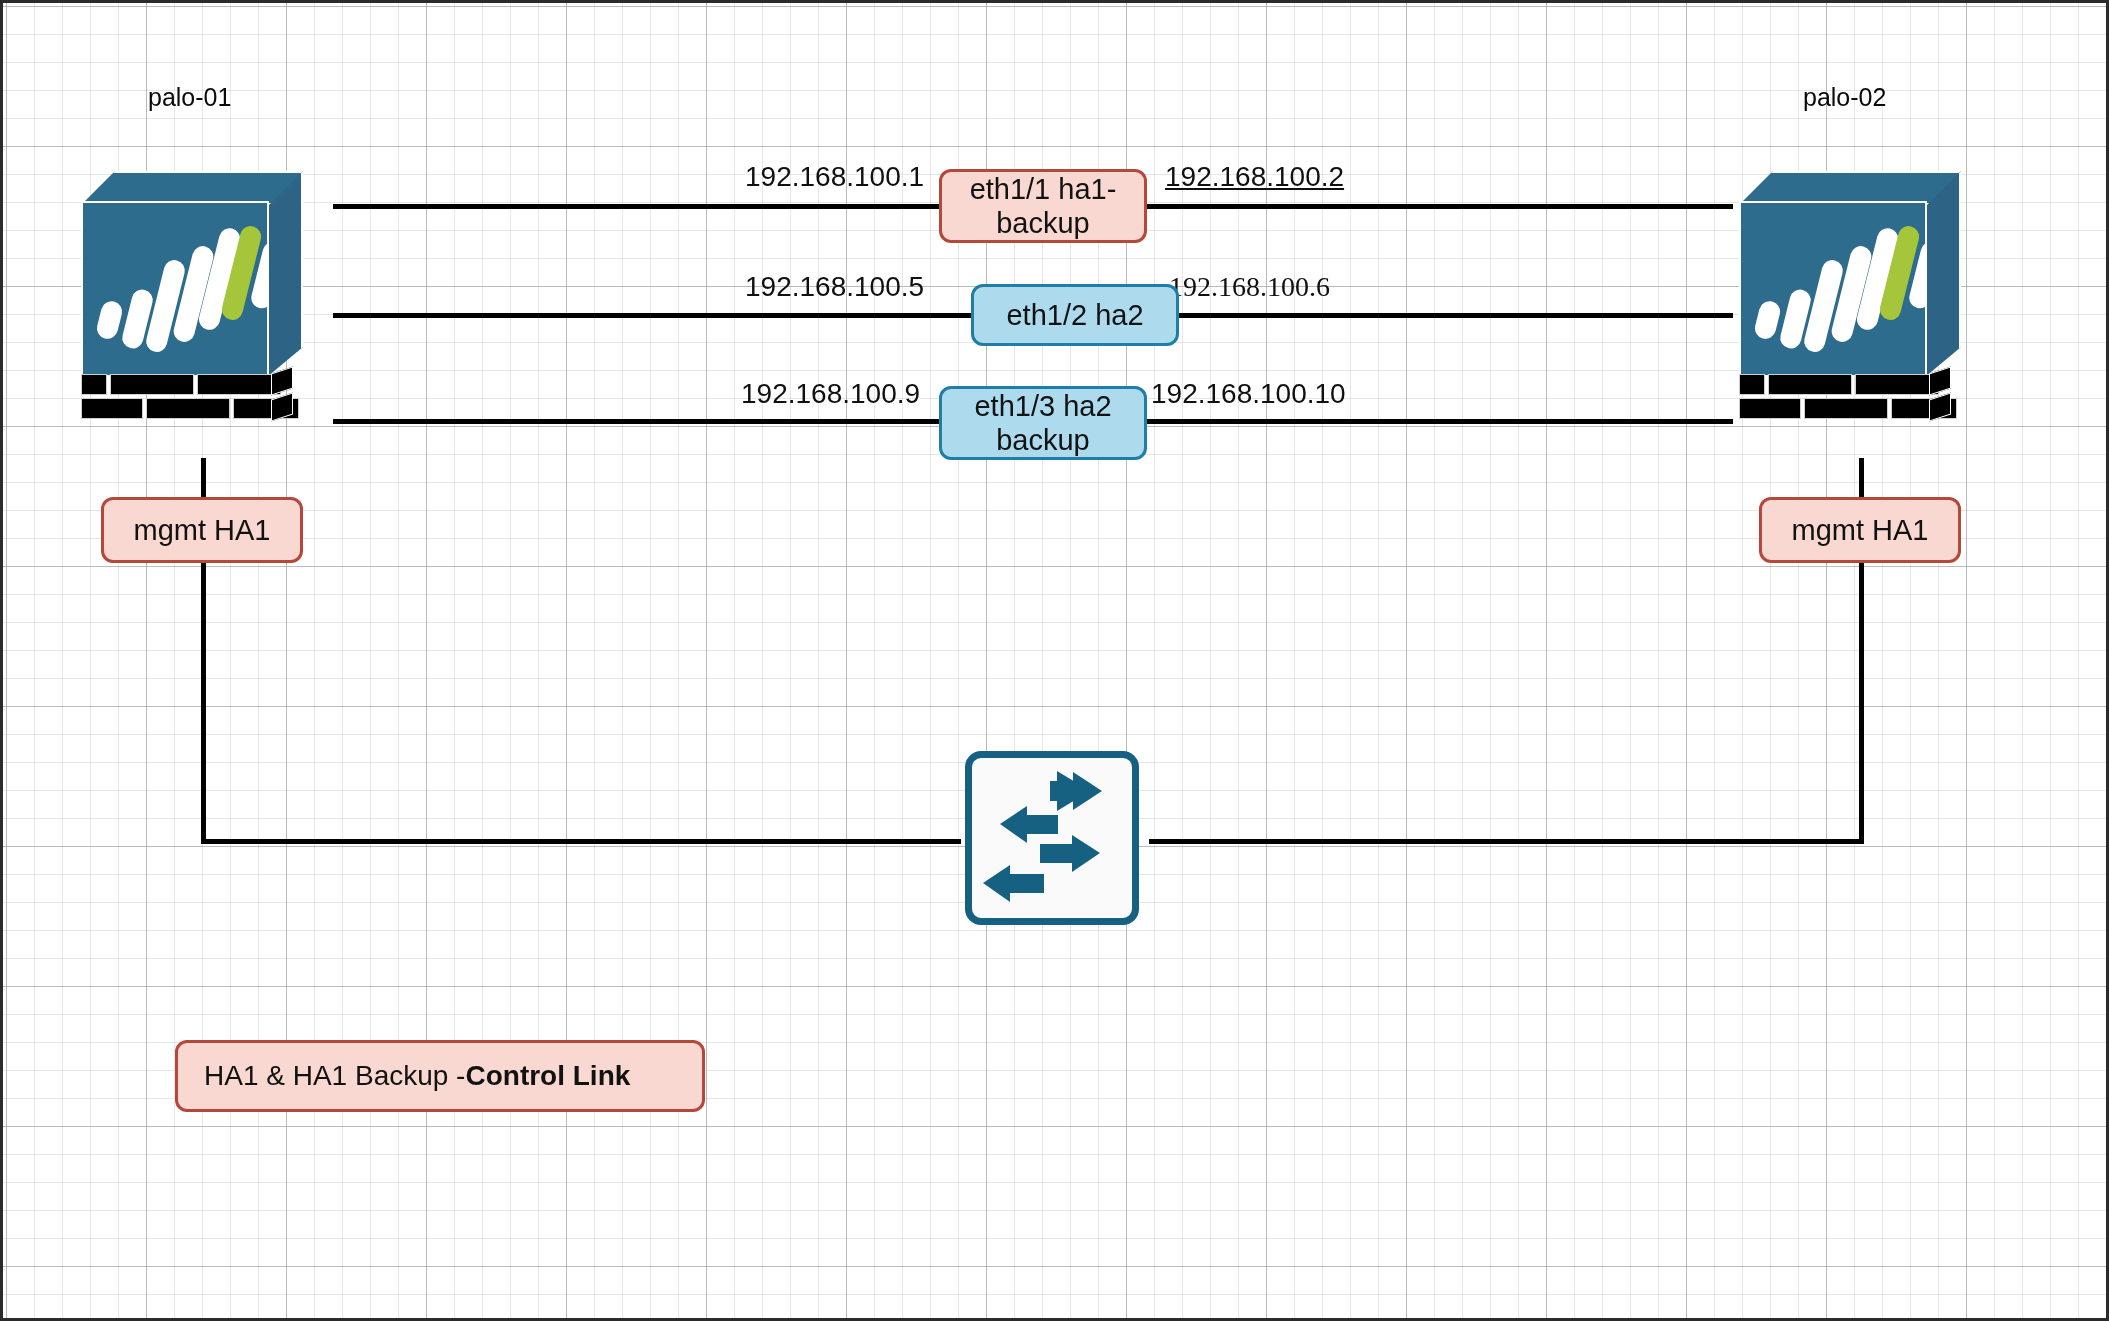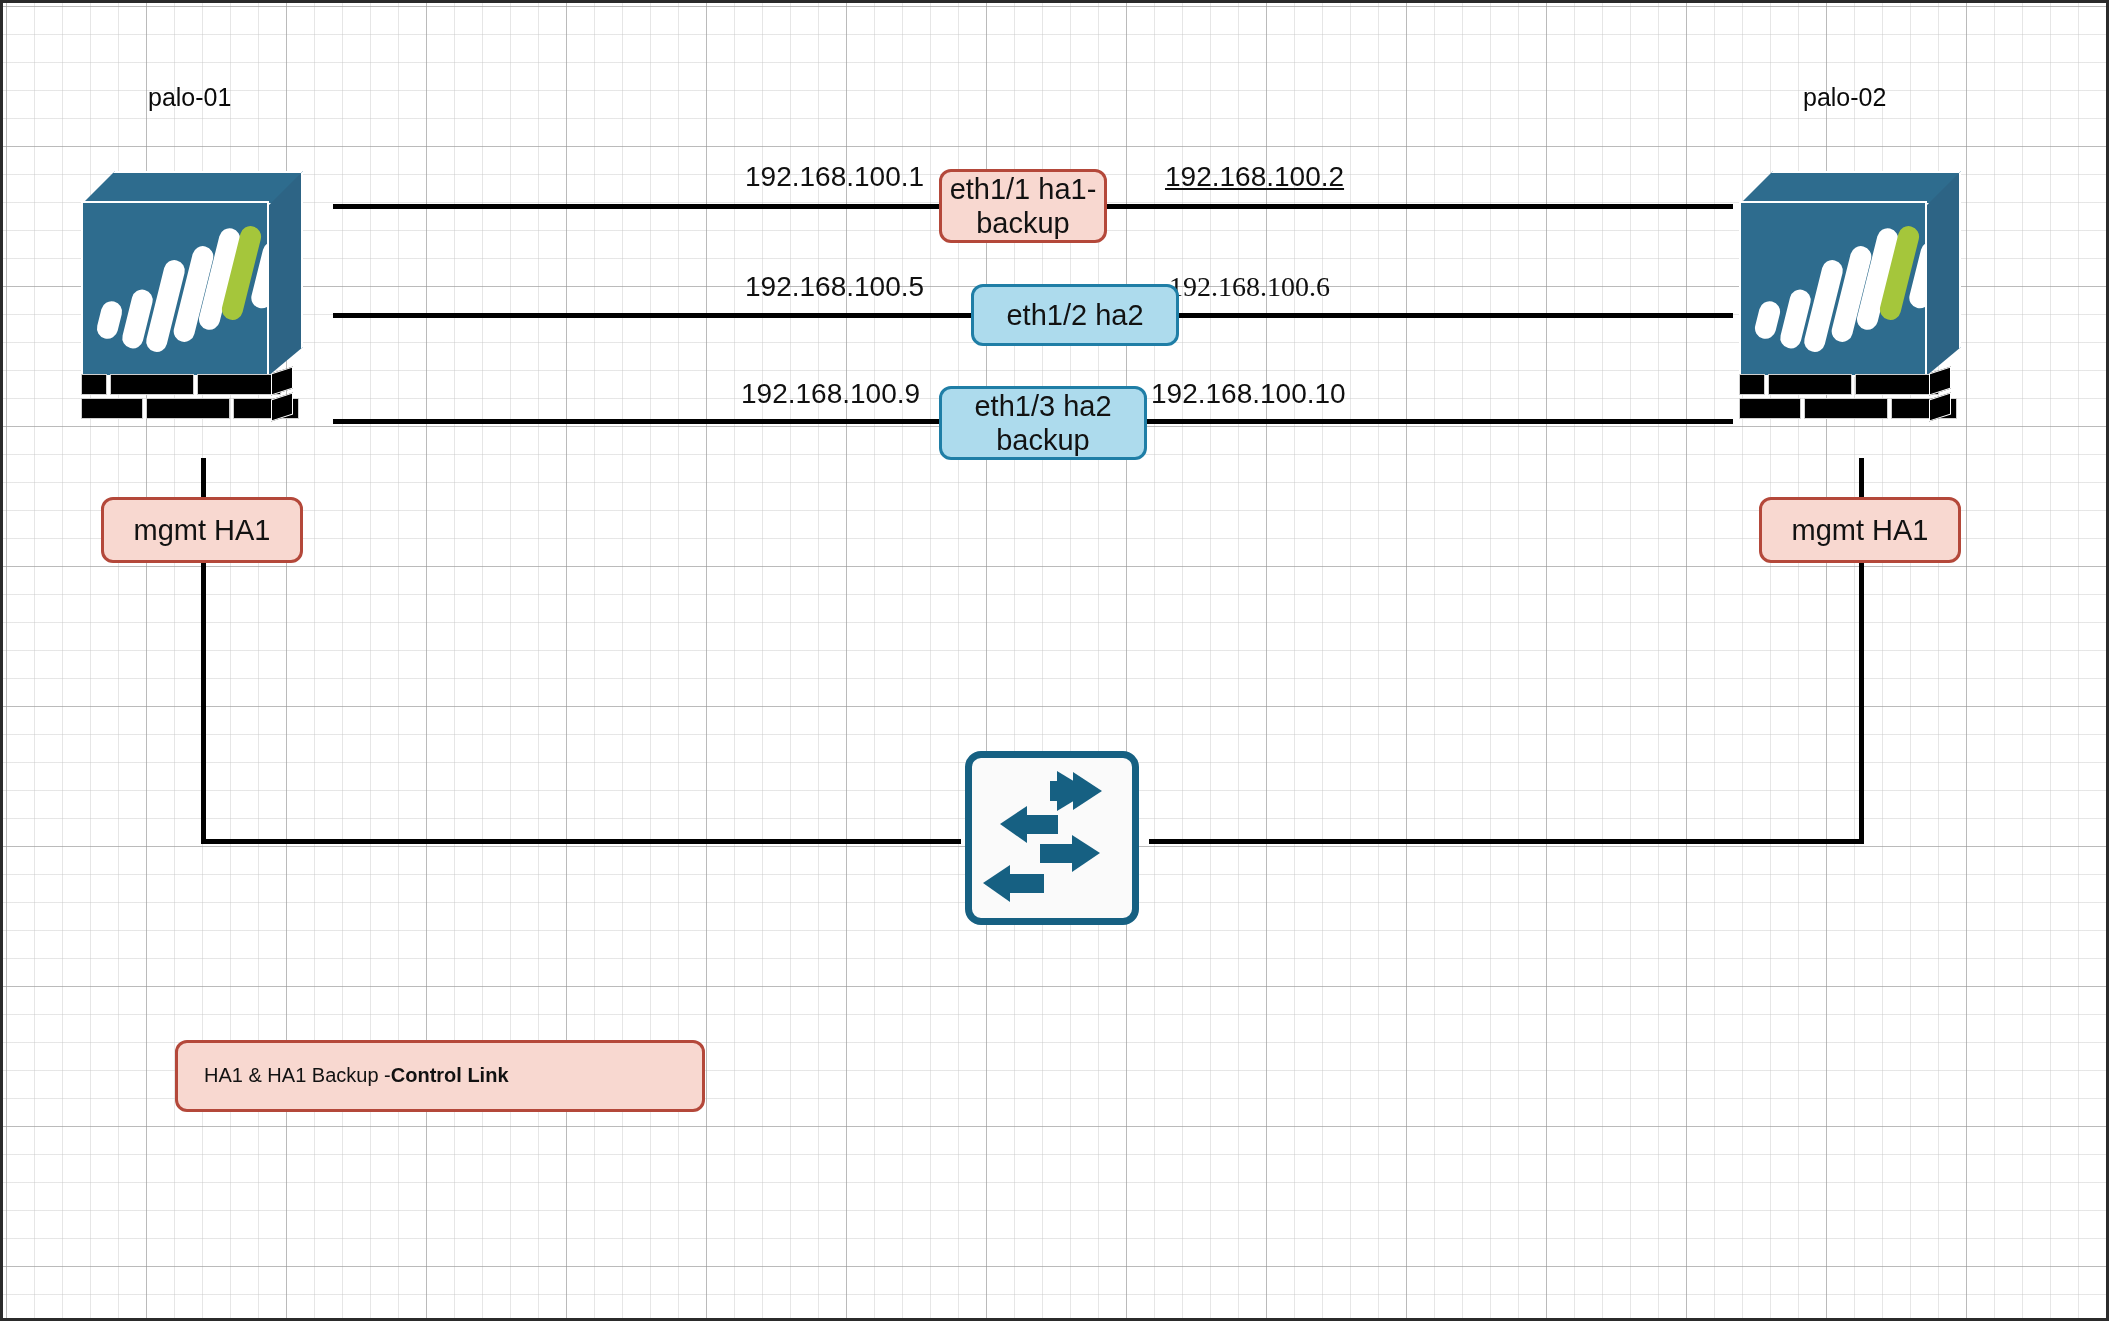--- a/index.html
+++ b/index.html
@@ -125,21 +125,21 @@
   }
   .chip.red {
     background: #f8d8d0;
     border: 3px solid #b4483a;
   }
   .chip.blue {
     background: #addbed;
     border: 3px solid #1f7ea6;
   }
   .chip.legend {
-    font-size: 20px;
+    font-size: 28px;
     justify-content: flex-start;
     padding-left: 26px;
   }
   .chip.legend b { font-weight: bold; }
 
   
   .txt {
     position: absolute;
     font-size: 28px;
     color: #101010;
@@ -237,21 +237,21 @@
 
   <div class="txt" style="left:742px; top:158px;">192.168.100.1</div>
   <div class="txt" style="left:1162px; top:158px;text-decoration:underline;">192.168.100.2</div>
 
   <div class="txt" style="left:742px; top:268px;">192.168.100.5</div>
   <div class="txt" style="left:1166px; top:268px;font-family:Liberation Serif, serif;">192.168.100.6</div>
 
   <div class="txt" style="left:738px; top:375px;">192.168.100.9</div>
   <div class="txt" style="left:1148px; top:375px;">192.168.100.10</div>
 
-  <div class="chip red" style="left:936px; top:166px; width:168px; height:74px;">eth1/1 ha1-
+  <div class="chip red" style="left:936px; top:166px; width:208px; height:74px;">eth1/1 ha1-
 backup</div>
 
   <div class="chip blue" style="left:936px; top:281px; width:208px; height:62px;margin-left:32px;">eth1/2 ha2</div>
 
   <div class="chip blue" style="left:936px; top:383px; width:208px; height:74px;">eth1/3 ha2
 backup</div>
 
   <div class="chip red" style="left:98px; top:494px; width:202px; height:66px;">mgmt HA1</div>
 
   <div class="chip red" style="left:1756px; top:494px; width:202px; height:66px;">mgmt HA1</div>

